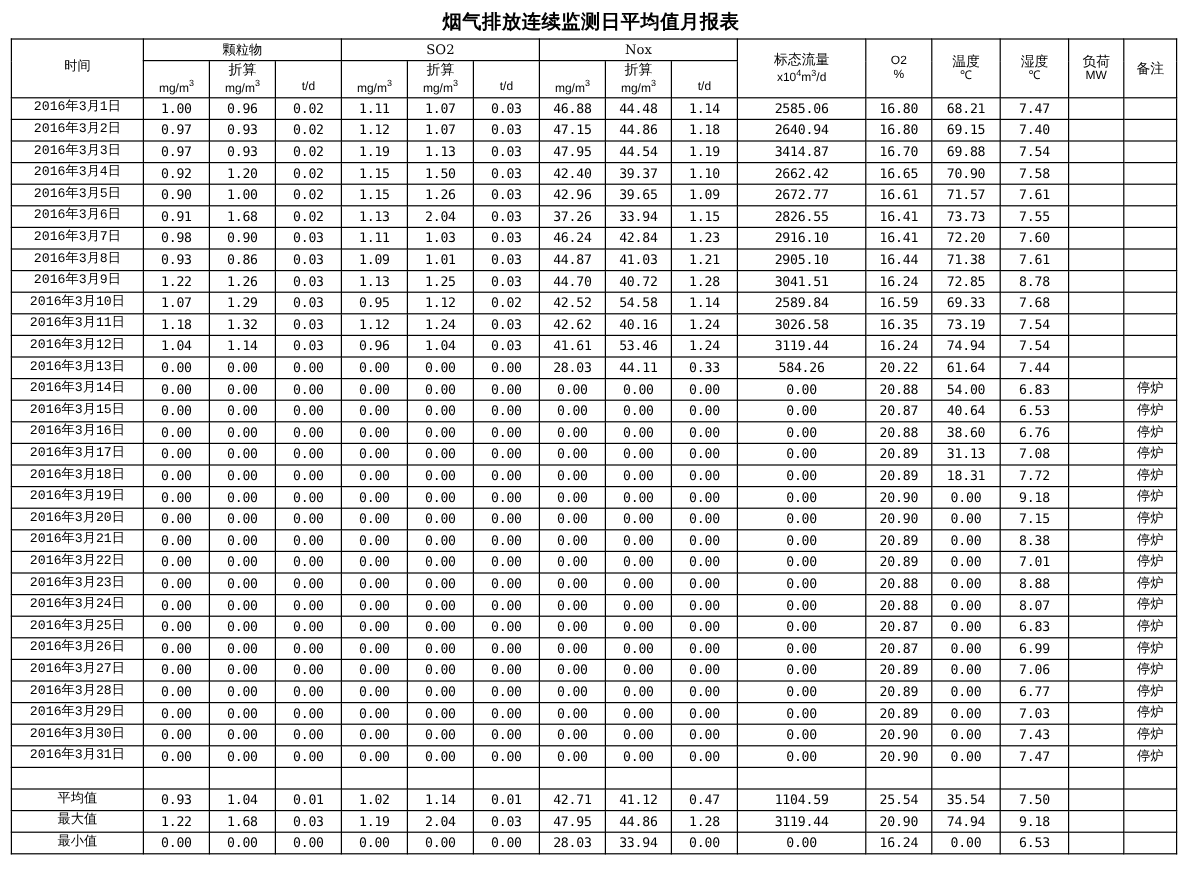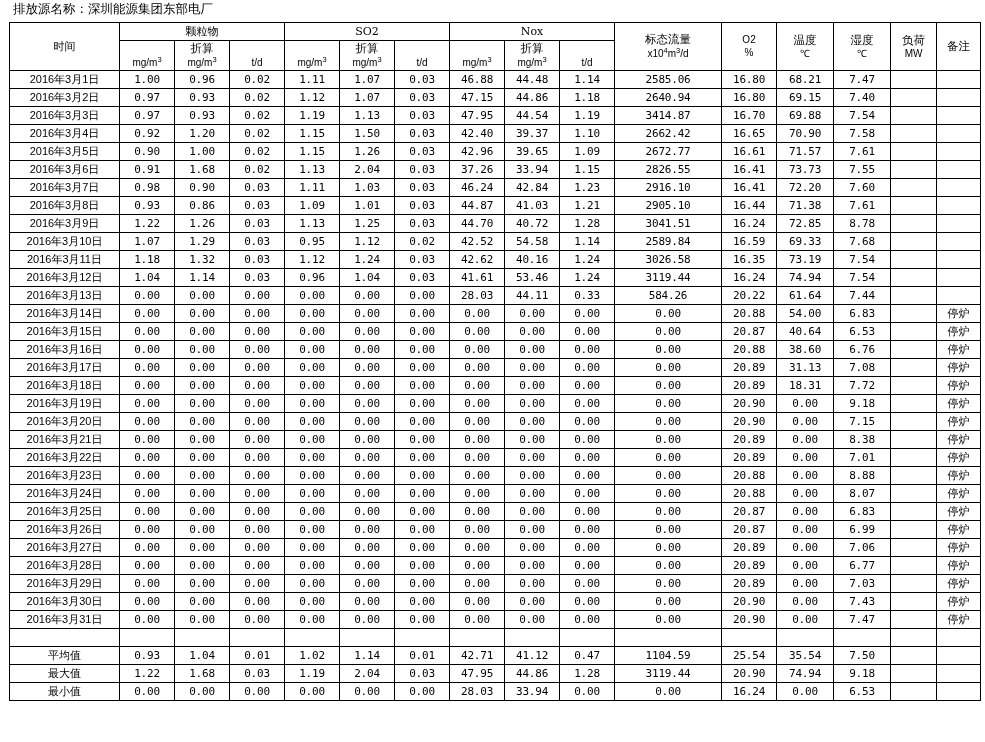--- a/index.html
+++ b/index.html
@@ -66,21 +66,21 @@
     white-space: nowrap;
   }
   td.grp-head, th.grp-head {
     height: 15px;
     font-size: 11.5px;
     font-family: "DejaVu Serif", "Liberation Serif", serif;
     margin-top: 40px;
   }
   th.time-col {
     font-size: 12px;
-    font-family: Liberation Sans, sans-serif;
+    font-family: Liberation Mono, monospace;
   }
   th.sub {
     height: 38px;
     font-size: 11px;
     font-family: "DejaVu Sans Mono", monospace;
   }
   th.sub .zh {
     font-family: "DejaVu Serif", "Liberation Serif", serif;
     font-size: 11.5px;
     display: block;
@@ -90,43 +90,41 @@
     display: block;
     line-height: 1.25;
     font-family: Liberation Sans, sans-serif;
     font-size: 10px;
   }
   th.sub .unit sup { font-size: 7.5px; vertical-align: super; }
   th.tall {
     height: 53px;
   }
   td.daterow, td.sumlabel {
-    font-family: Liberation Sans, sans-serif;
+    font-family: Liberation Mono, monospace;
     font-size: 11.5px;
   }
   td.num {
     font-family: "DejaVu Sans Mono", "Liberation Mono", monospace;
     font-size: 10.5px;
     letter-spacing: -0.2px;
   }
   td.note {
     font-family: Liberation Serif, serif;
     font-size: 11.5px;
   }
   tr.spacer td { height: 17px; }
 </style>
 </head>
 <body>
 
 <div class="page">
 
+  <div class="title">烟气排放连续监测日平均值月报表</div>
 
-  <div class="meta-line">
-    <span>排放源名称：</span><span>深圳能源集团东部电厂</span>
-  </div>
 
 
   <table class="report">
     <colgroup>
       <col style="width:110px">
       <col style="width:55px">
         <col style="width:55px">
         <col style="width:55px">
       <col style="width:55px">
         <col style="width:55px">

